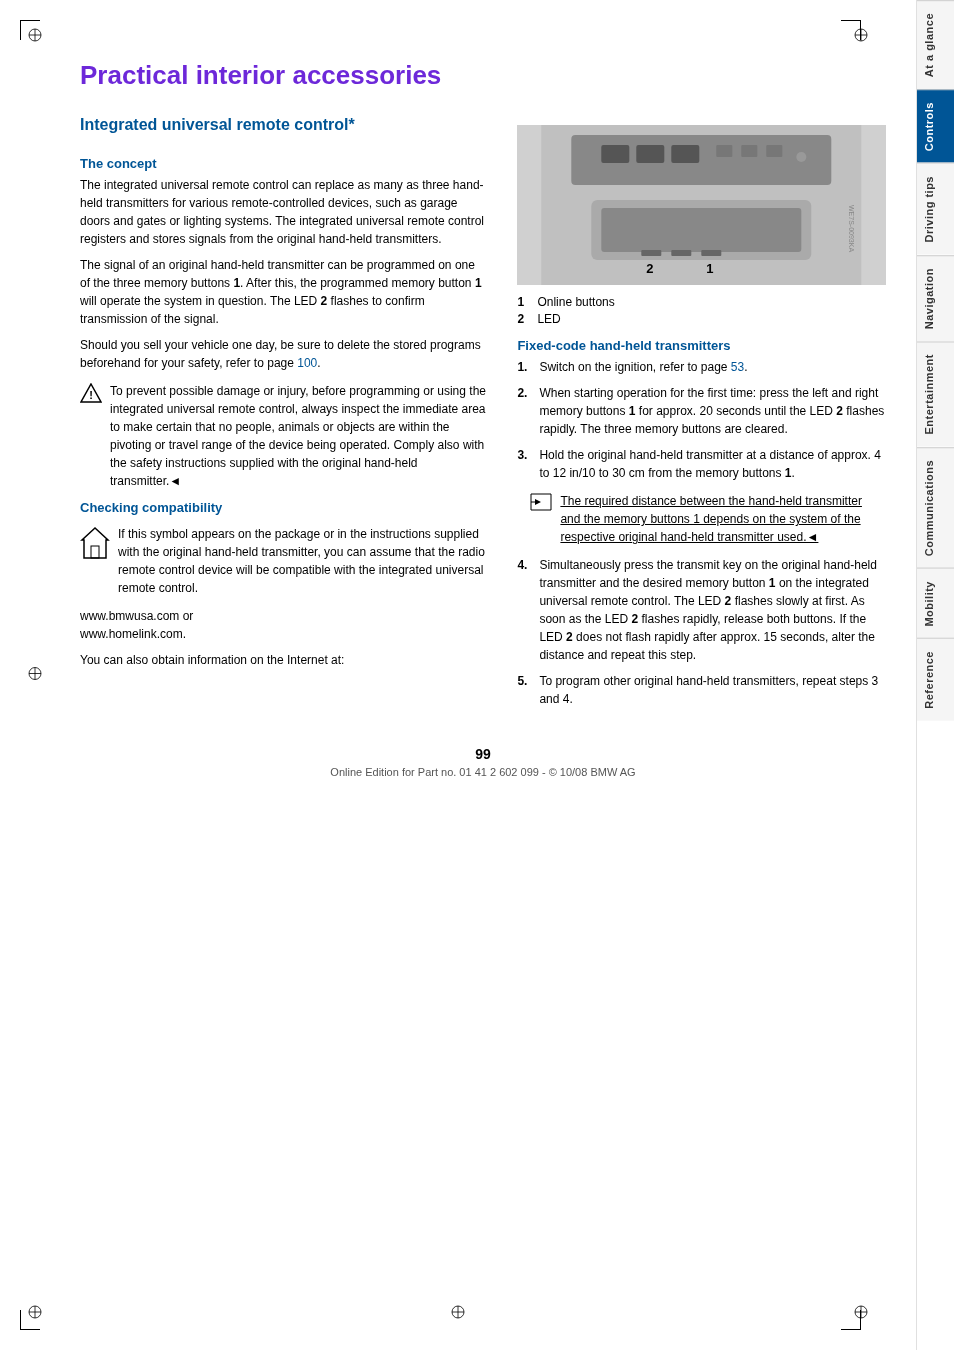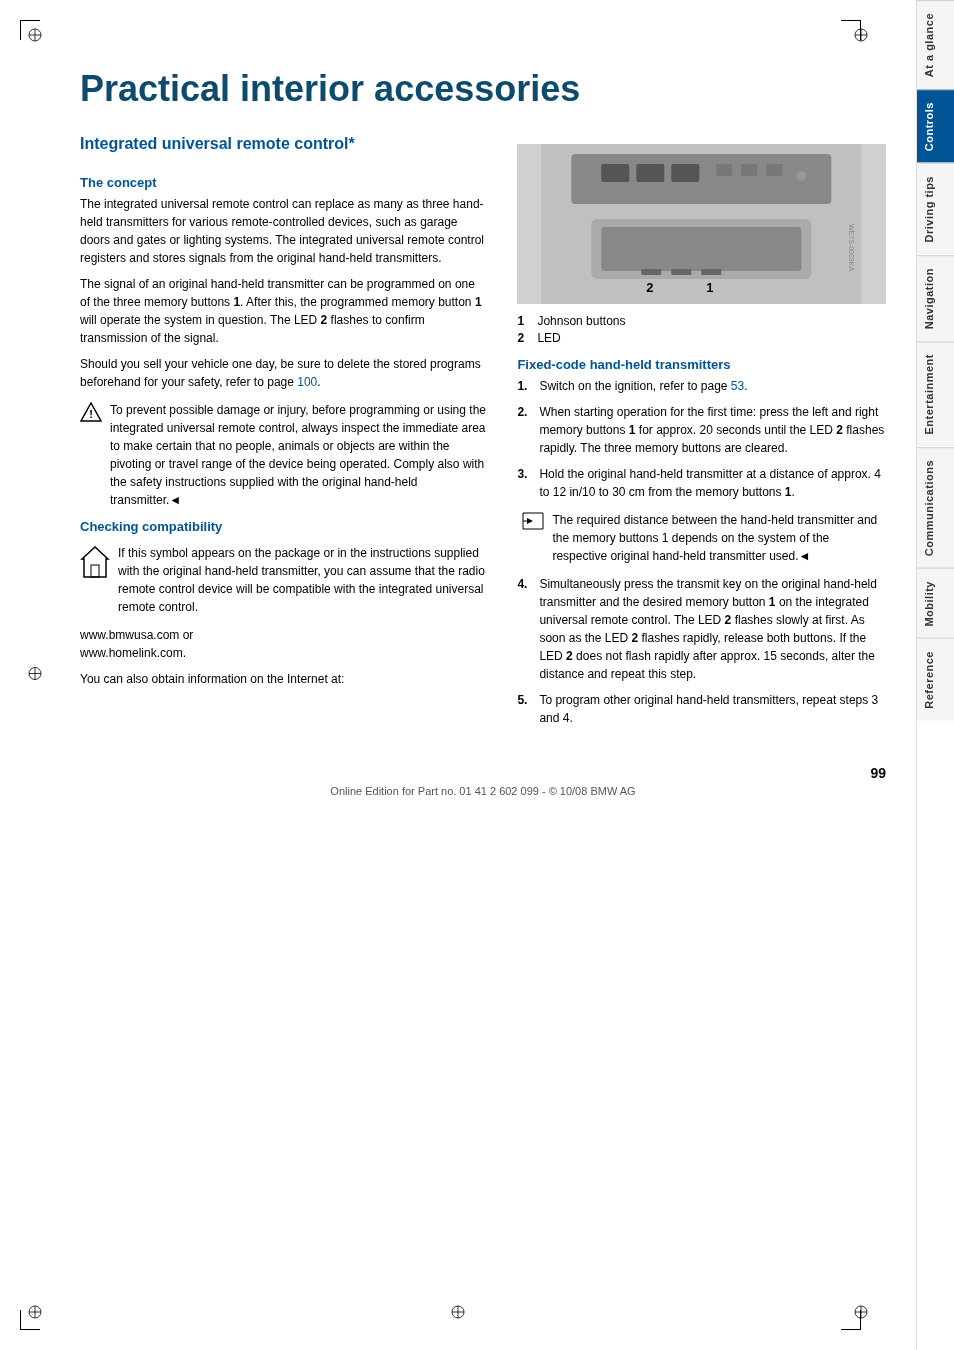--- a/index.html
+++ b/index.html
@@ -69,26 +69,25 @@
     .corner-bl { bottom: 20px; left: 20px; }
     .corner-bl::before { width: 1px; height: 20px; left: 0; bottom: 0; top: auto; }
     .corner-bl::after { width: 20px; height: 1px; left: 0; bottom: 0; top: auto; }
 
     .corner-br { bottom: 20px; right: 55px; }
     .corner-br::before { width: 1px; height: 20px; right: 0; bottom: 0; top: auto; left: auto; }
     .corner-br::after { width: 20px; height: 1px; right: 0; bottom: 0; top: auto; left: auto; }
 
     
     .page-title {
-      font-size: 36px;
-      font-weight: bold;
-      color: #0c4a6e;
+      font-size: 26px;
+      font-weight: bold;
+      color: #6d28d9;
       margin-bottom: 24px;
       border-bottom: none;
-      margin-top: 8px;
     }
 
     
     .two-col {
       display: flex;
       gap: 30px;
     }
     .col-left {
       flex: 1.05;
     }
@@ -135,23 +134,24 @@
     }
     .warning-text {
       font-size: 12px;
       line-height: 1.5;
     }
 
     
     .note-box {
       display: flex;
       gap: 8px;
-      margin: 10px 5px;
-      font-size: 12px;
-      line-height: 1.5;
+      margin: 10px 13px;
+      font-size: 12px;
+      line-height: 1.5;
+      text-decoration: underline;
     }
     .note-icon {
       flex-shrink: 0;
       width: 22px;
       margin-top: 1px;
     }
     .note-text {
       font-size: 12px;
       line-height: 1.5;
     }
@@ -238,21 +238,20 @@
       margin-top: 20px;
       padding-top: 10px;
       border-top: none;
     }
     .page-num {
       font-size: 14px;
       font-weight: bold;
       color: #000;
       display: block;
       margin-bottom: 4px;
-      text-align: right;
     }
 
     
     .bold { font-weight: bold; }
   </style>
 </head>
 <body>
 
 <div class="main-content">
 
@@ -381,21 +380,21 @@
             <text x="165" y="148" font-size="13" font-weight="bold" fill="#000" font-family="Arial">1</text>
 
             <text x="308" y="80" font-size="7" fill="#888" transform="rotate(90, 308, 80)" font-family="Arial">WE7S-0093KA</text>
           </svg>
         </div>
       </div>
 
       <div style="margin-bottom:12px;">
         <div class="legend-item">
           <span class="legend-num bold">1</span>
-          <span>Johnson buttons</span>
+          <span>Online buttons</span>
         </div>
         <div class="legend-item">
           <span class="legend-num bold">2</span>
           <span>LED</span>
         </div>
       </div>
 
       <h3 class="subsection-title">Fixed-code hand-held transmitters</h3>
 
       <ol class="numbered-list">

